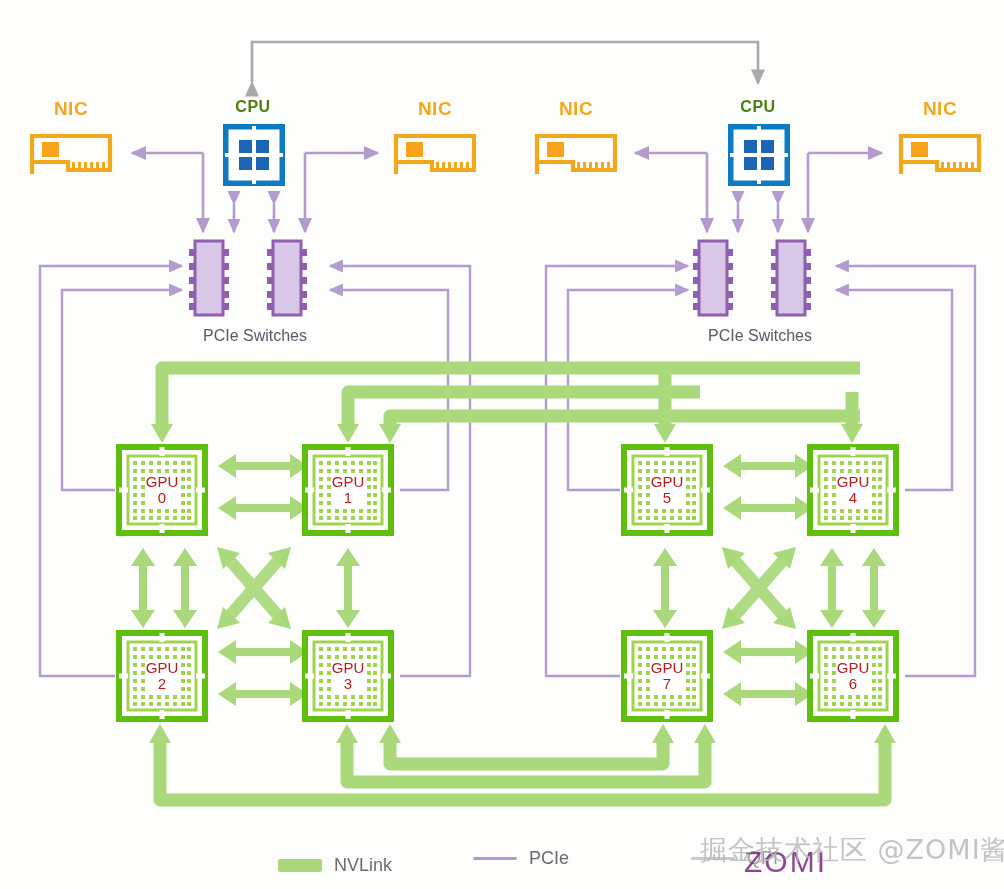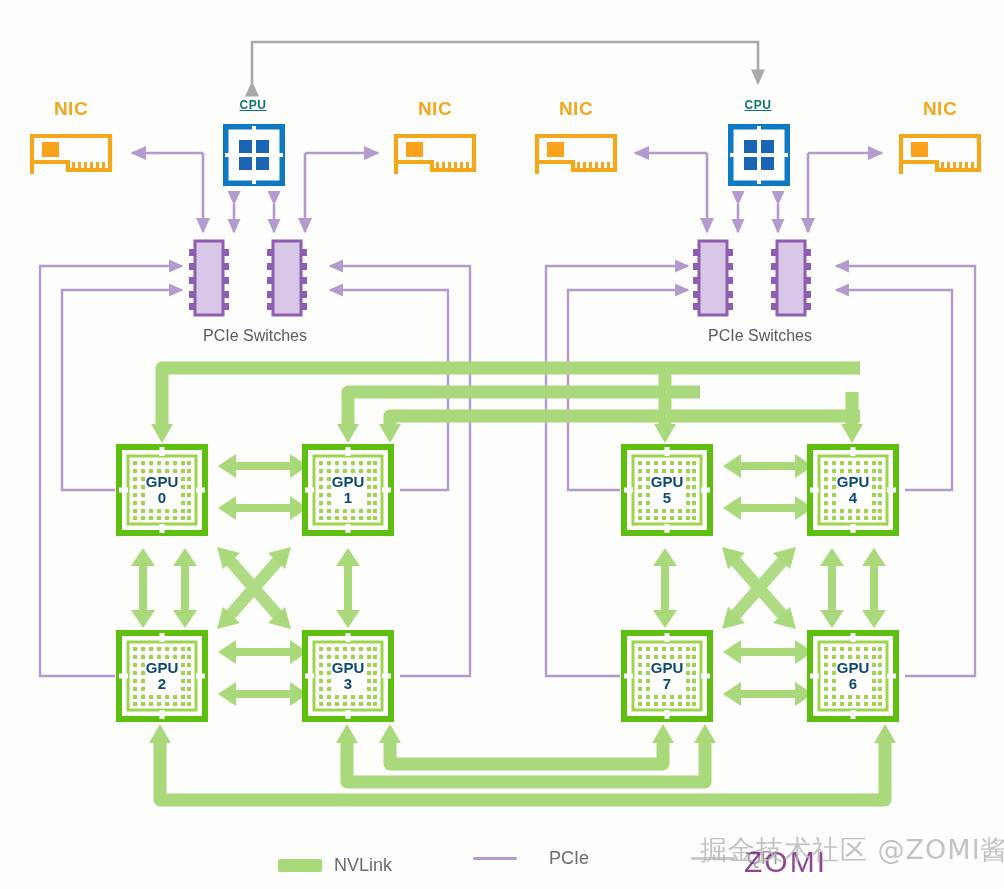--- a/index.html
+++ b/index.html
@@ -6,51 +6,51 @@
   body{
     font-family:"Liberation Sans","DejaVu Sans",sans-serif;
     width:1004px;height:889px;overflow:hidden;position:relative;
   }
   #stage{position:relative;width:1004px;height:680px;background:#fdfdfb;}
   #wires{position:absolute;left:0;top:0;width:1004px;height:889px;}
 
   
   .lbl{position:absolute;text-align:center;white-space:nowrap;}
   .lbl-nic{color:#f2a81d;font-size:19px;font-weight:600;letter-spacing:.5px;}
-  .lbl-cpu{color:#0f766e;font-size:12px;font-weight:600;letter-spacing:.5px;text-decoration:underline;}
+  .lbl-cpu{color:#4d7c0f;font-size:16px;font-weight:600;letter-spacing:.5px;}
   .lbl-sw{color:#5a5a66;font-size:16px;}
 
   
   .nic{position:absolute;width:86px;height:52px;}
 
   
   .cpu{position:absolute;width:62px;height:62px;}
 
   
   .swchip{position:absolute;width:42px;height:80px;}
 
   
   .gpu{position:absolute;width:92px;height:92px;}
   .gpu-txt{
     position:absolute;left:0;right:0;top:50%;transform:translateY(-50%);
-    text-align:center;color:#0c4a6e;font-size:15px;line-height:16px;
-    font-weight:700;pointer-events:none;
+    text-align:center;color:#b91c1c;font-size:15px;line-height:16px;
+    font-weight:400;pointer-events:none;
   }
   .gpu-txt .n{display:block;font-size:15px;}
 
   
   .legend{position:absolute;left:0;top:845px;width:1004px;height:30px;}
   .lg-item{position:absolute;display:flex;align-items:center;gap:12px;}
   .lg-swatch{display:inline-block;}
   .lg-nv{width:44px;height:13px;background:#a9d97b;border-radius:2px;}
   .lg-pcie{width:44px;height:3px;background:#b39ccd;border-radius:2px;}
   .lg-qpi{width:44px;height:3px;background:#c9c9c9;border-radius:2px;}
   .lg-text{font-size:18px;color:#6b6b73;}
   .lg-nv-t{color:#6b6b73;}
-  .lg-pcie-t{color:#6b6b73;margin-left:20px;}
+  .lg-pcie-t{color:#6b6b73;}
   .lg-qpi-t{color:#9a9aa2;}
 
   
   .wm{
     position:absolute;left:700px;top:832px;
     font-size:27px;color:#b9b9bd;opacity:.85;white-space:nowrap;
     font-family:"DejaVu Sans",sans-serif;letter-spacing:1px;
   }
   .wm2{
     position:absolute;left:744px;top:845px;

